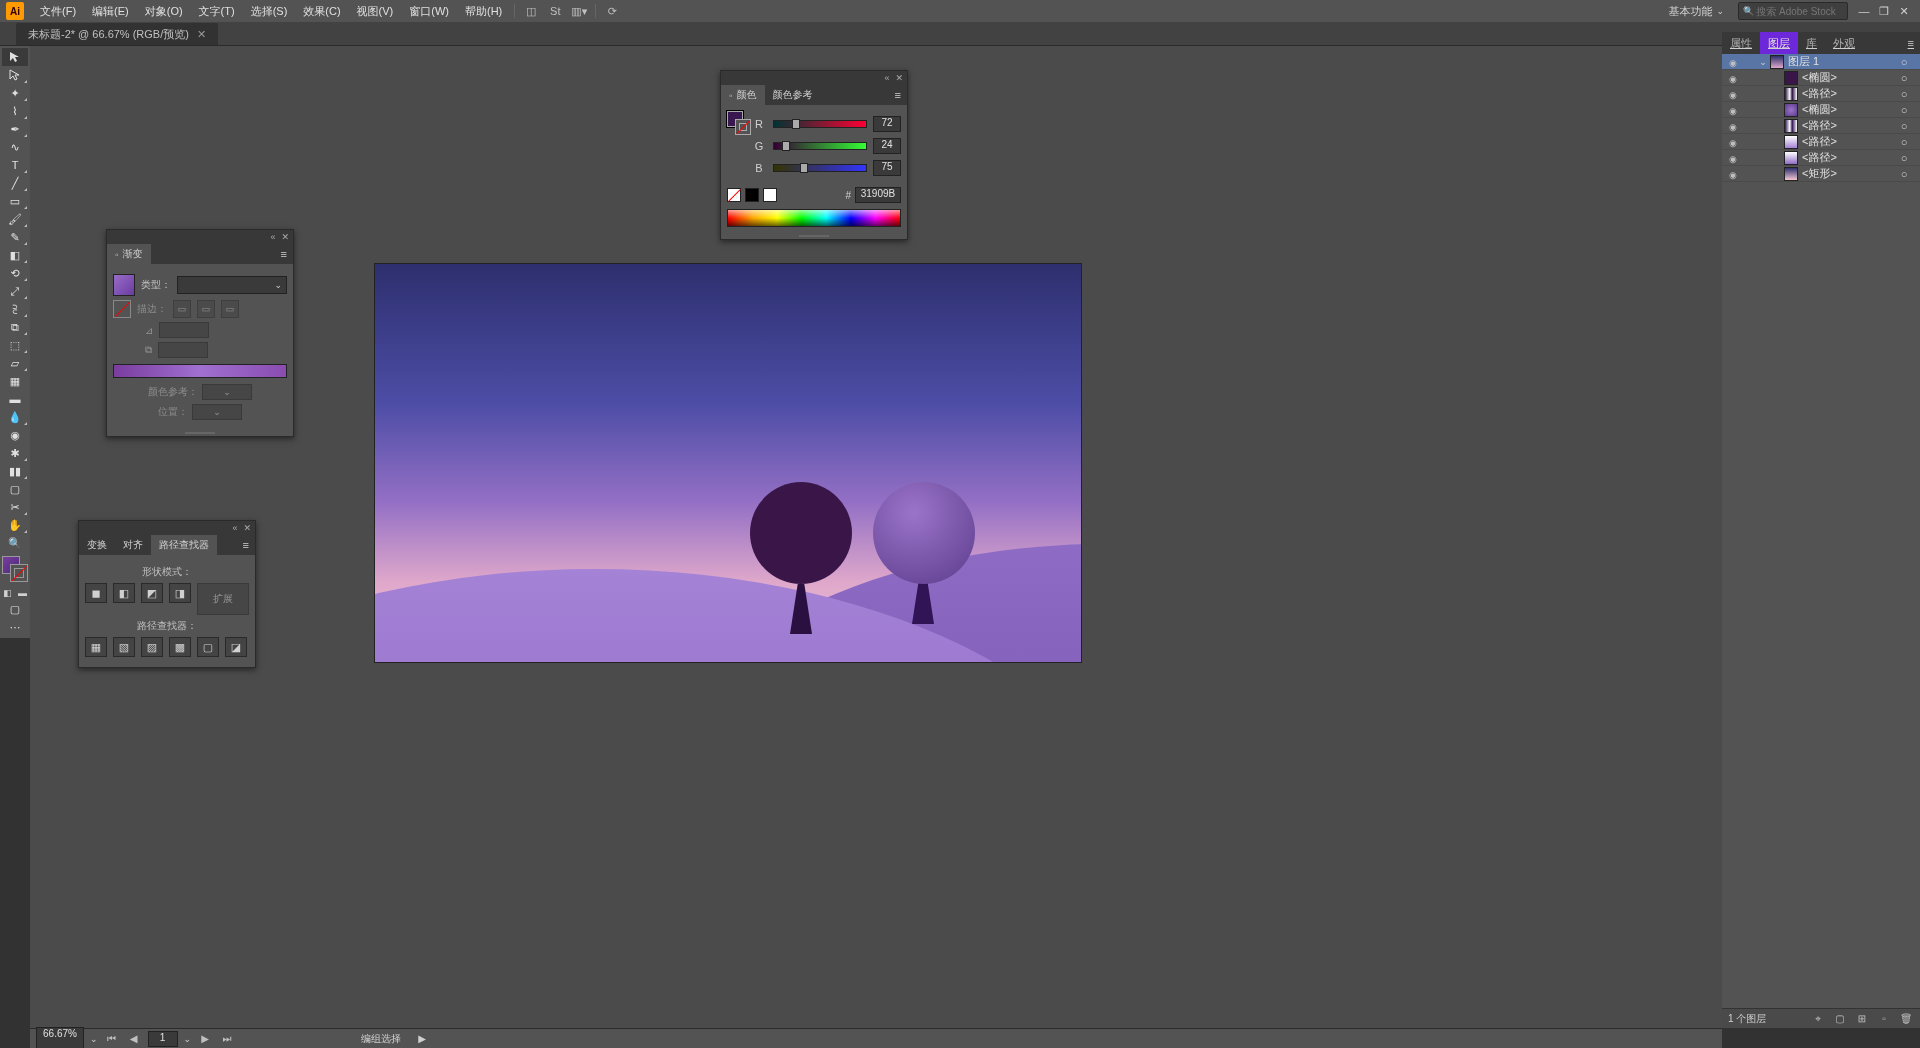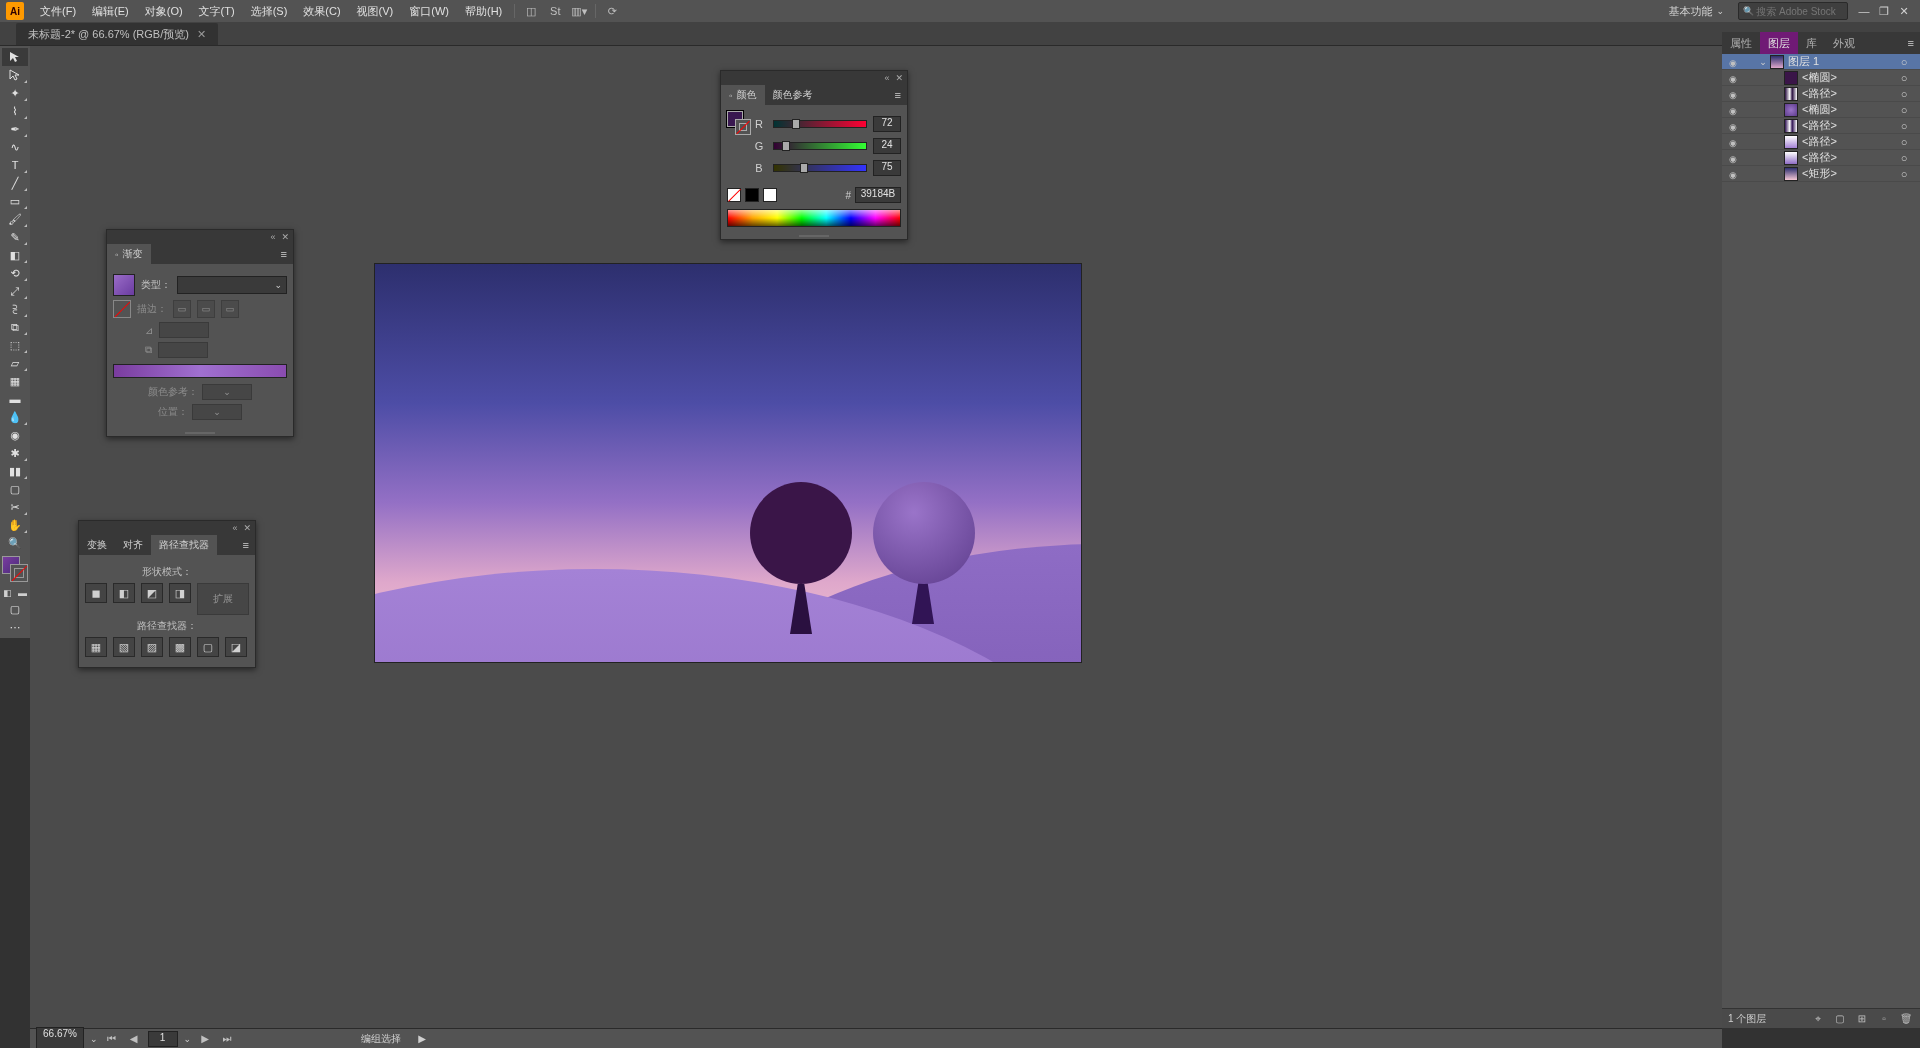--- a/index.html
+++ b/index.html
@@ -43,23 +43,23 @@
 .tree-trunk { position: absolute; background: #2a1040; }
 .tree1-trunk { width: 22px; height: 50px; left: 415px; top: 320px; clip-path: polygon(35% 0, 65% 0, 100% 100%, 0 100%); }
 .tree2-trunk { width: 22px; height: 50px; left: 537px; top: 310px; clip-path: polygon(35% 0, 65% 0, 100% 100%, 0 100%); background: #311455; }
 .tree-crown { position: absolute; border-radius: 50%; }
 .tree1-crown { width: 102px; height: 102px; left: 375px; top: 218px; background: #3a1548; }
 .tree2-crown { width: 102px; height: 102px; left: 498px; top: 218px; background: radial-gradient(circle at 40% 30%, #9a74c9, #5d3c8c); }
 
 
 .right-col { position: absolute; right: 0; top: 22px; width: 198px; bottom: 20px; background: #535353; display: flex; flex-direction: column; }
 .right-spacer { height: 10px; background: #424242; }
-.panel-tabs { height: 22px; background: #383838; display: flex; align-items: center; }
+.panel-tabs { height: 22px; background: #383838; display: flex; align-items: center; text-decoration: underline; }
 .ptab { padding: 0 8px; height: 22px; display: flex; align-items: center; color: #b0b0b0; cursor: pointer; }
-.ptab.active { background: #701a75; color: #e0e0e0; }
+.ptab.active { background: #6d28d9; color: #e0e0e0; }
 .panel-menu { margin-left: auto; padding: 0 6px; cursor: pointer; }
 .layers-body { flex: 1; background: #535353; overflow: auto; font-size: 11px; }
 .layer-row { height: 16px; display: flex; align-items: center; border-bottom: 1px solid #4a4a4a; }
 .layer-row.sel { background: #5875a6; }
 .lr-vis { width: 22px; display: flex; justify-content: center; cursor: pointer; }
 .lr-lock { width: 12px; }
 .lr-indent { width: 14px; display: flex; justify-content: center; }
 .lr-thumb { width: 14px; height: 14px; border: 1px solid #222; margin-right: 4px; }
 .lr-name { flex: 1; color: #e0e0e0; }
 .lr-target { width: 16px; display: flex; justify-content: center; }
@@ -283,21 +283,21 @@
         </div>
       </div>
     </div>
     <div class="bw-row">
       <div class="bw-sw" style="background:#fff;position:relative;">
           <div style="position:absolute;width:140%;height:1px;background:red;left:-20%;top:50%;transform:rotate(-45deg);"></div>
         </div>
       <div class="bw-sw" style="background:#000;"></div>
       <div class="bw-sw" style="background:#fff;"></div>
       <div class="hex-lbl">#</div>
-      <div class="hex-val">39184B</div>
+      <div class="hex-val">31909B</div>
     </div>
     <div class="spectrum"></div>
   </div>
   <div class="drag-grip"></div>
 </div>
 
 <div class="float-panel float-grad">
   <div class="fp-head">
     <span>«</span>
     <span>✕</span>

